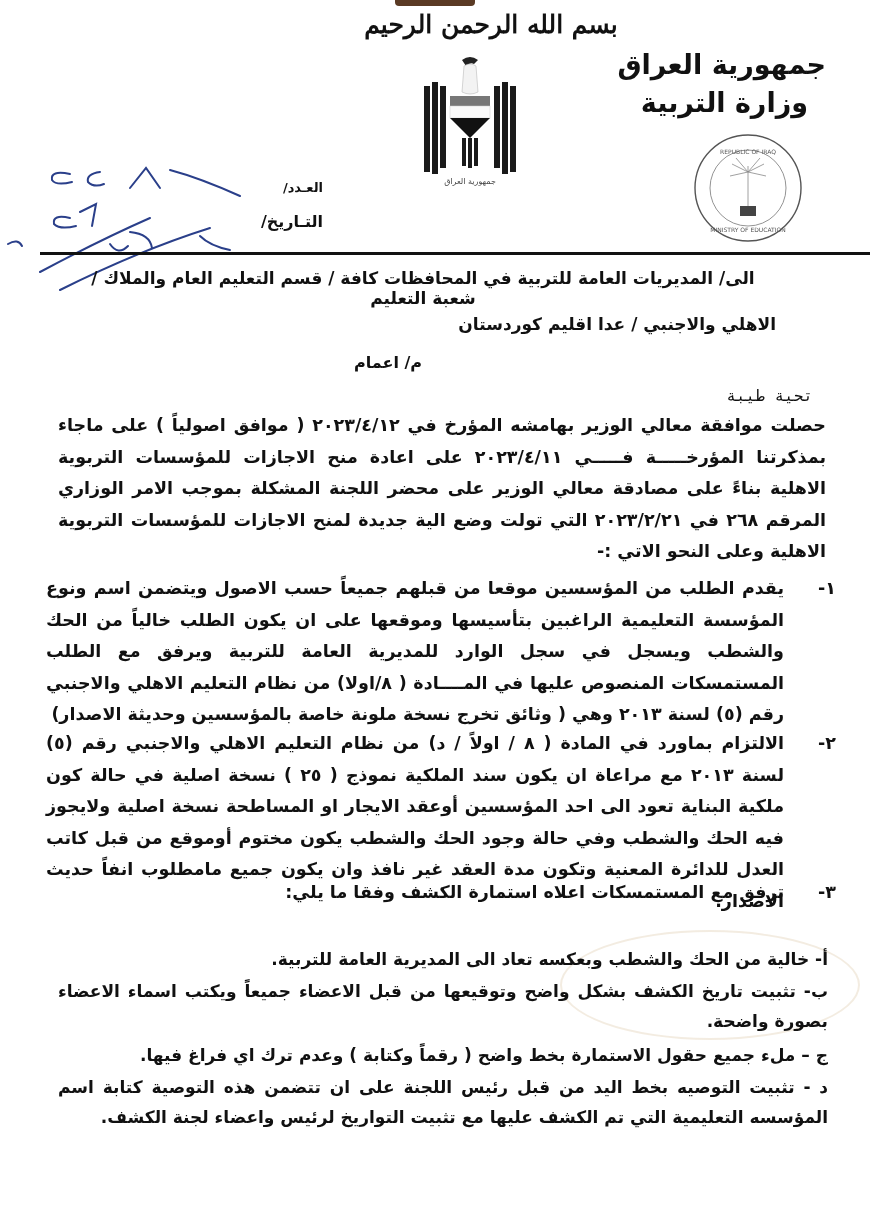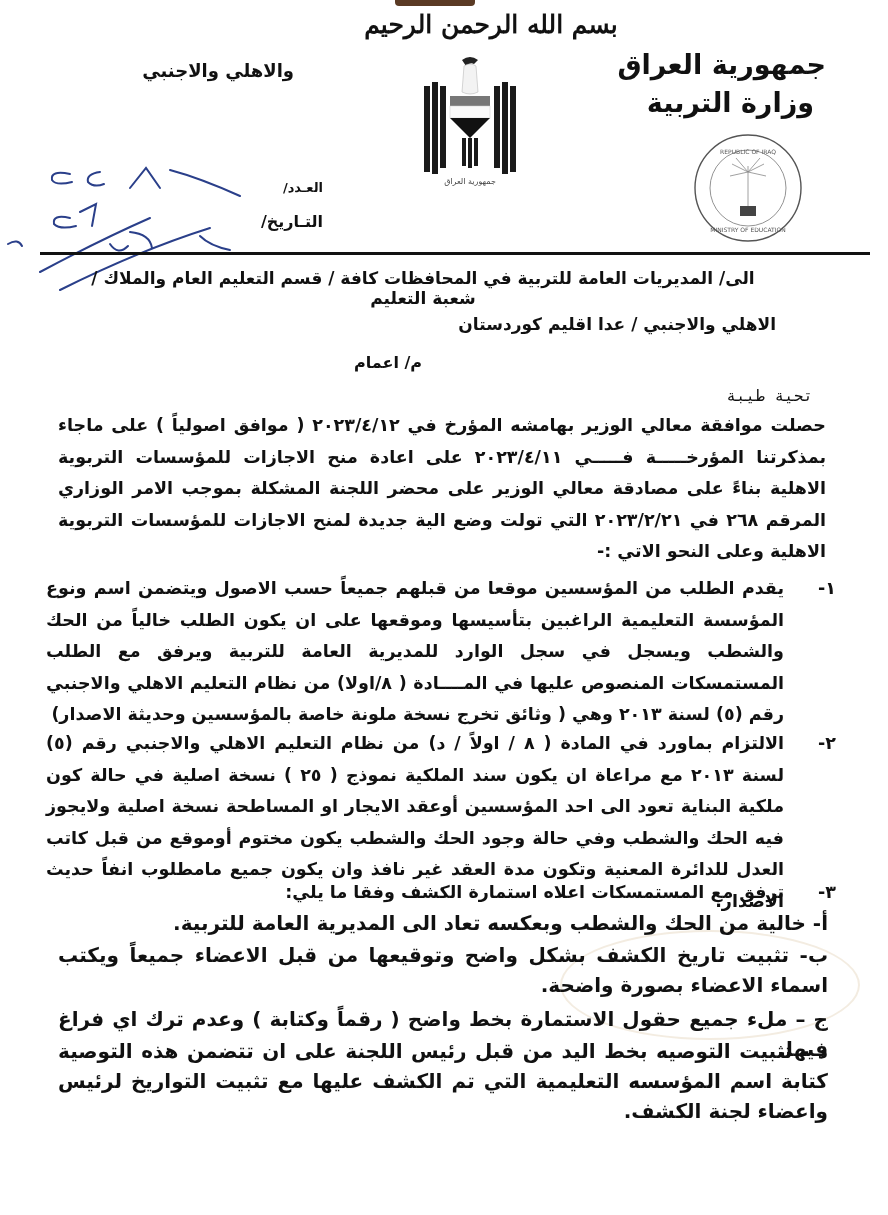--- a/index.html
+++ b/index.html
@@ -10,21 +10,21 @@
       color: #111;
     }
     .abs { position: absolute; }
 
     
     .top-tab { left: 395px; top: 0; width: 80px; height: 6px; background: #5a3a24; border-radius: 0 0 4px 4px; }
 
     .basmala { left: 0; width: 888px; top: 10px; text-align: center; font-family: "DejaVu Serif", "Liberation Serif", serif; font-size: 25px; font-weight: bold; margin-left: 47px; }
 
     .hdr-right { right: 62px; top: 46px; text-align: right; font-size: 27px; font-weight: bold; line-height: 38px; }
-    .hdr-right .l2 { margin-right: 12px; }
+    .hdr-right .l2 { margin-right: 18px; }
     .hdr-left { left: 102px; top: 56px; text-align: right; width: 240px; font-size: 18px; font-weight: bold; line-height: 30px; }
     .hdr-left .l2 { margin-right: 48px; }
 
     .emblem { left: 418px; top: 52px; width: 104px; height: 140px; }
     .seal { left: 692px; top: 132px; width: 112px; height: 112px; }
 
     .ref-no { right: 565px; top: 180px; font-size: 13px; font-weight: bold; }
     .ref-date { right: 565px; top: 212px; font-size: 16px; font-weight: bold; }
     .handwriting { left: 0; top: 160px; width: 300px; height: 140px; }
 
@@ -43,42 +43,41 @@
       text-align: justify; text-align-last: right;
     }
 
     .item { right: 52px; width: 790px; font-size: 17.5px; font-weight: bold; line-height: 31.5px; display: flex; flex-direction: row; }
     .item .num { width: 52px; flex: none; text-align: right; }
     .item .txt { flex: 1; text-align: justify; text-align-last: right; }
     .item1 { top: 573px; }
     .item2 { top: 728px; }
     .item3 { top: 877px; }
 
-    .sub { right: 60px; width: 770px; font-size: 20px; font-weight: bold; line-height: 30px; text-align: justify; text-align-last: right; }
+    .sub { right: 60px; width: 770px; font-size: 17px; font-weight: bold; line-height: 30px; text-align: justify; text-align-last: right; margin-top: 36px; }
     .sub-a { top: 908px; }
     .sub-b { top: 940px; }
     .sub-c { top: 1004px; }
     .sub-d { top: 1036px; }
 
     .faint-stamp { left: 560px; top: 930px; width: 300px; height: 110px; border: 2px solid rgba(220,200,170,0.35); border-radius: 50%; }
   </style>
 </head>
 <body>
 
 <div class="abs top-tab"></div>
 
 <div class="abs basmala">بسم الله الرحمن الرحيم</div>
 
 <div class="abs hdr-right">
   <div>جمهورية العراق</div>
   <div class="l2">وزارة التربية</div>
 </div>
 
 <div class="abs hdr-left">
-  <div class="l2">والاهلي والاجنبي</div>
 </div>
 
 <div class="abs emblem">
   <svg width="104" height="140" viewBox="0 0 104 140">
 
     <path d="M44 8 Q52 2 60 8 L56 12 Q52 10 48 14 Z" fill="#222"></path>
     <path d="M46 14 Q52 10 58 14 L60 40 Q52 44 44 40 Z" fill="#f3f3f3" stroke="#bbb" stroke-width="0.6"></path>
 
     <g fill="#1a1a1a">
       <rect x="6" y="34" width="6" height="86"></rect>

